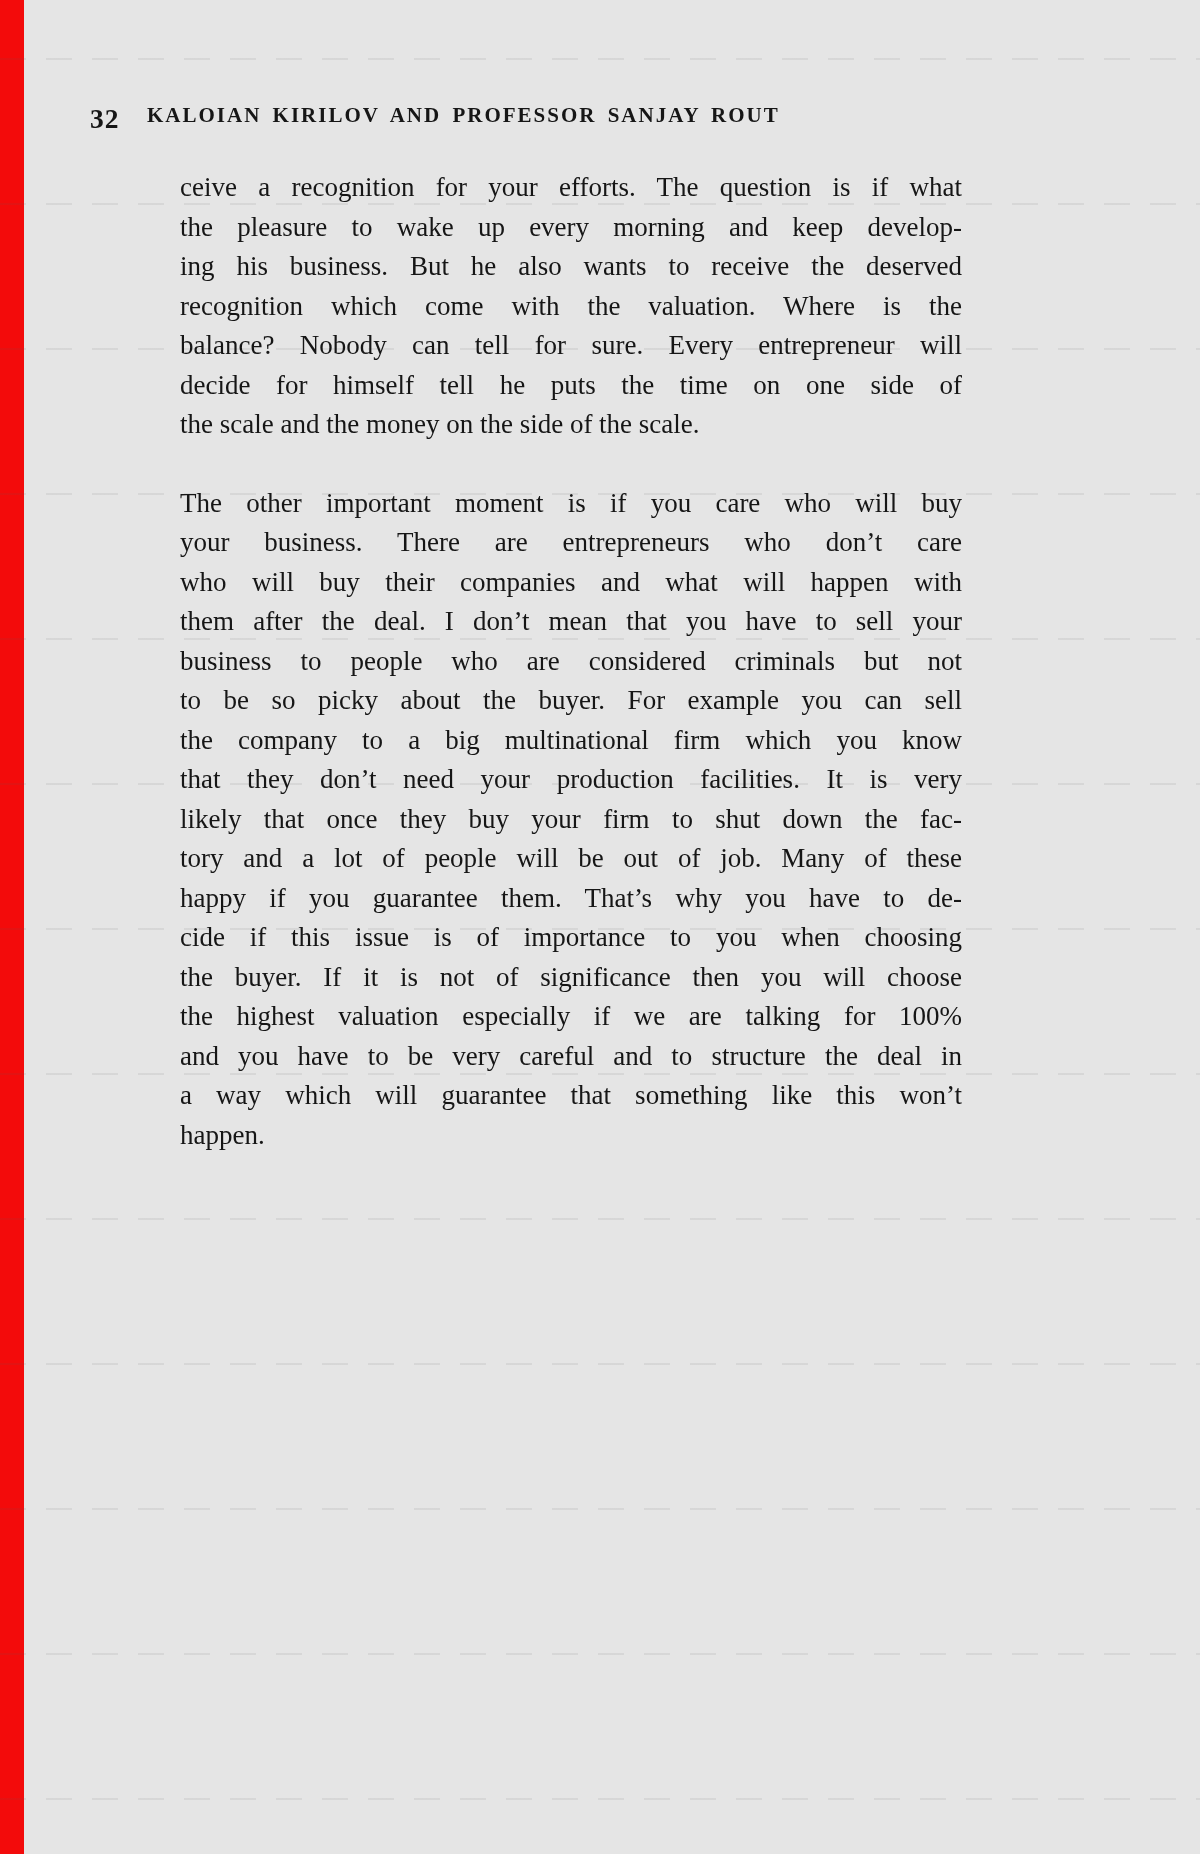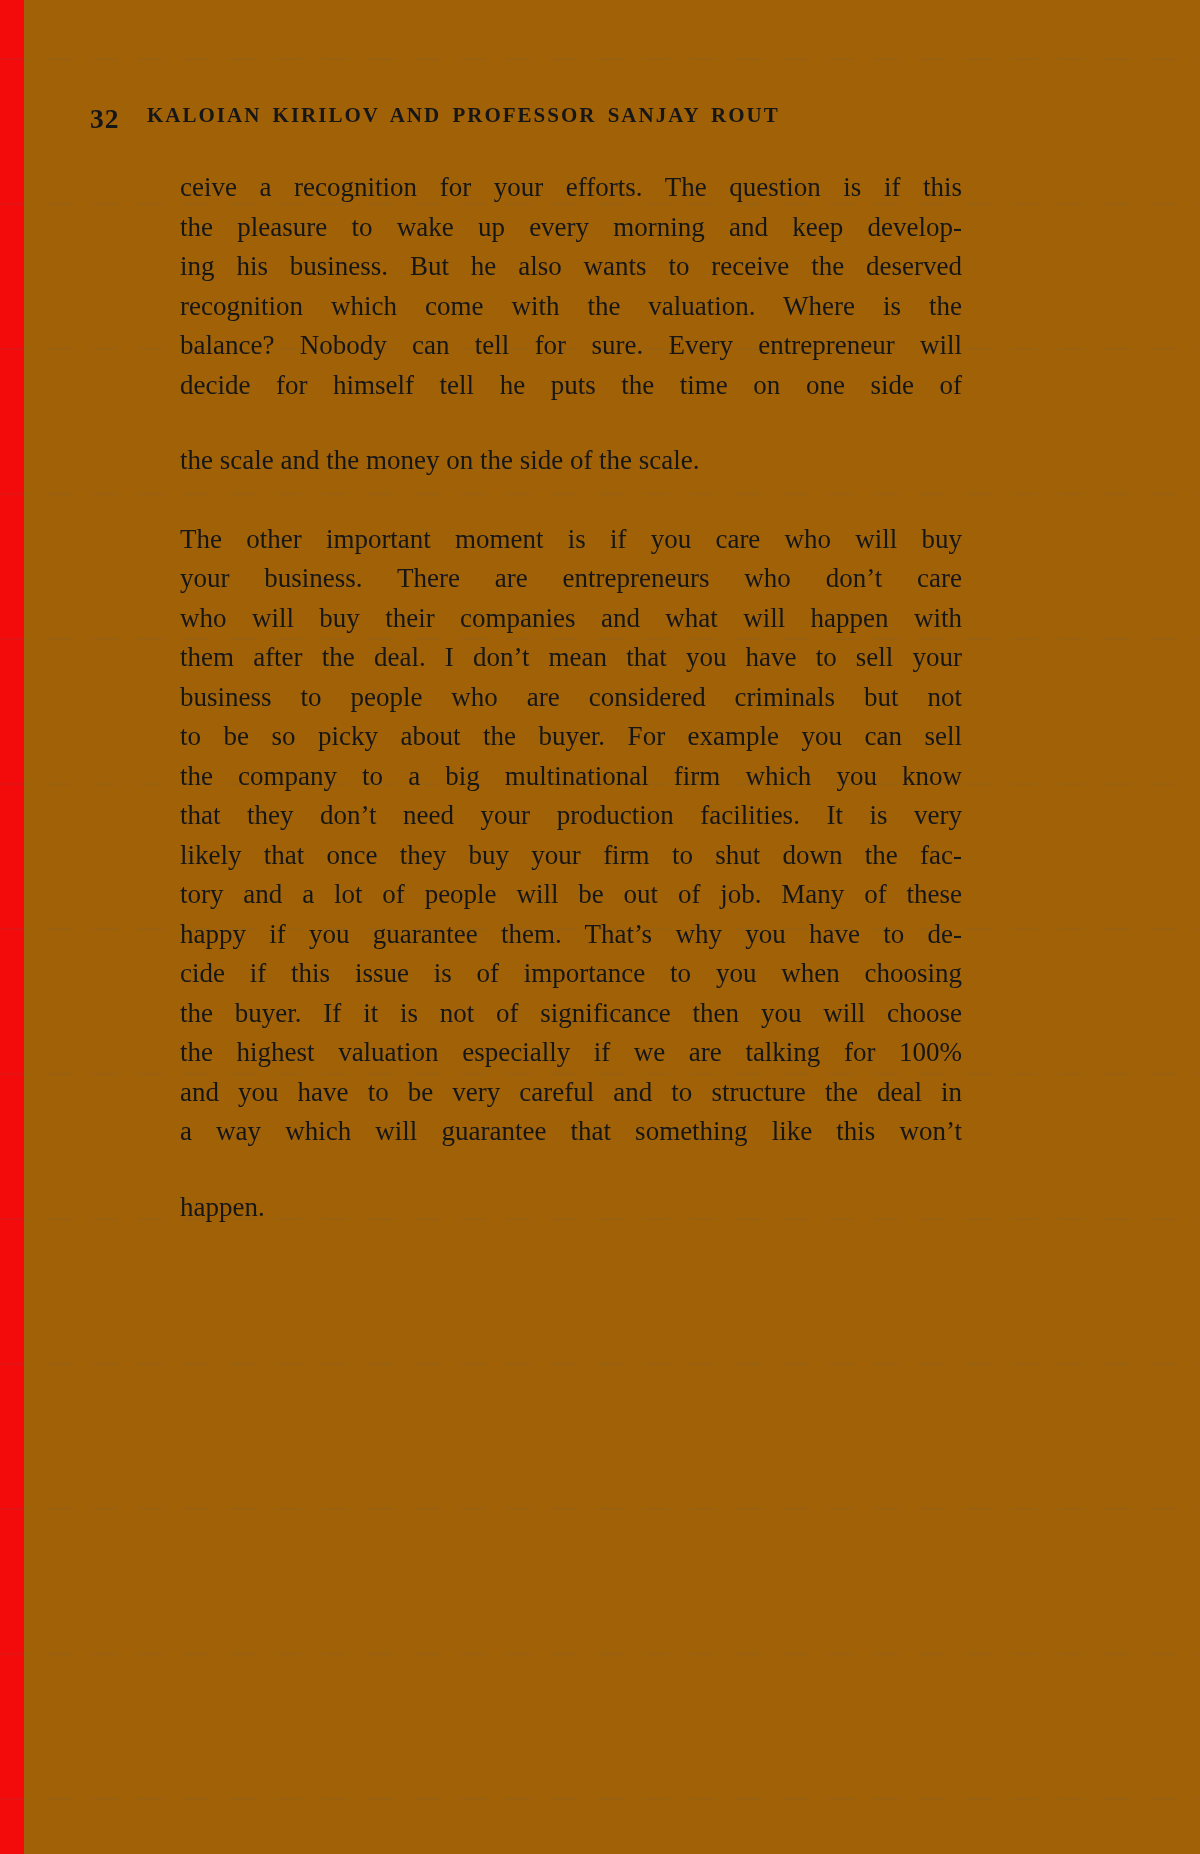--- a/index.html
+++ b/index.html
@@ -4,21 +4,21 @@
 <style>
   html, body {
     margin: 0;
     padding: 0;
     background: #ffffff;
   }
   .page {
     position: relative;
     width: 1200px;
     height: 1854px;
-    background: #a16207;
+    background: #e5e5e5;
     overflow: hidden;
     font-family: "Liberation Serif", "DejaVu Serif", serif;
     color: #161616;
   }
   
   .red-strip {
     position: absolute;
     left: 0;
     top: 0;
     width: 24px;
@@ -73,21 +73,20 @@
     font-size: 27px;
     line-height: 39.5px;
     height: 39.5px;
     text-align: justify;
     text-align-last: justify;
     overflow: hidden;
     white-space: normal;
   }
   .line.last {
     text-align-last: left;
-    margin-top: 36px;
   }
 </style>
 </head>
 <body>
 
 <div class="page">
 
   <div class="red-strip" style="background: rgb(243, 11, 11);"></div>
 
   <div id="scanlines">
@@ -106,21 +105,21 @@
       <div class="scanline" style="top: 1798px;"></div>
     </div>
 
   <div class="page-header">
     <span class="page-number">32</span>
     <span class="running-title">KALOIAN KIRILOV AND PROFESSOR SANJAY ROUT</span>
   </div>
 
   <div class="body-text" id="body-text">
       <div class="paragraph">
-        <div class="line">ceive a recognition for your efforts. The question is if this</div>
+        <div class="line">ceive a recognition for your efforts. The question is if what</div>
         <div class="line">the pleasure to wake up every morning and keep develop-</div>
         <div class="line">ing his business. But he also wants to receive the deserved</div>
         <div class="line">recognition which come with the valuation. Where is the</div>
         <div class="line">balance? Nobody can tell for sure. Every entrepreneur will</div>
         <div class="line">decide for himself tell he puts the time on one side of</div>
         <div class="line last">the scale and the money on the side of the scale.</div>
       </div>
       <div class="paragraph">
         <div class="line">The other important moment is if you care who will buy</div>
         <div class="line">your business. There are entrepreneurs who don’t care</div>

